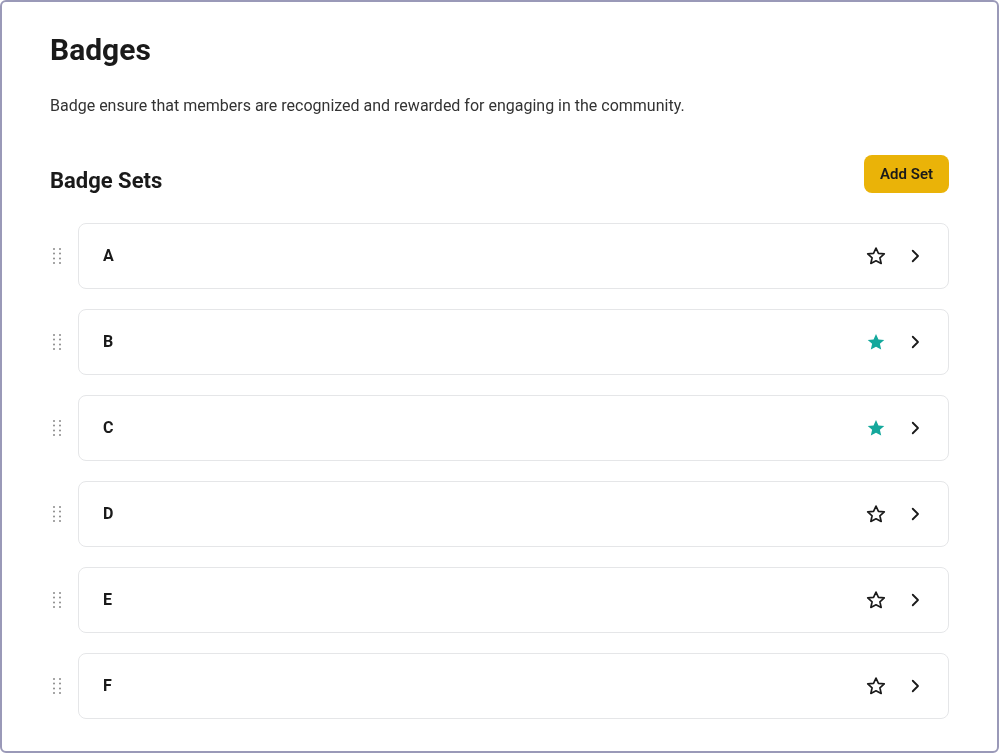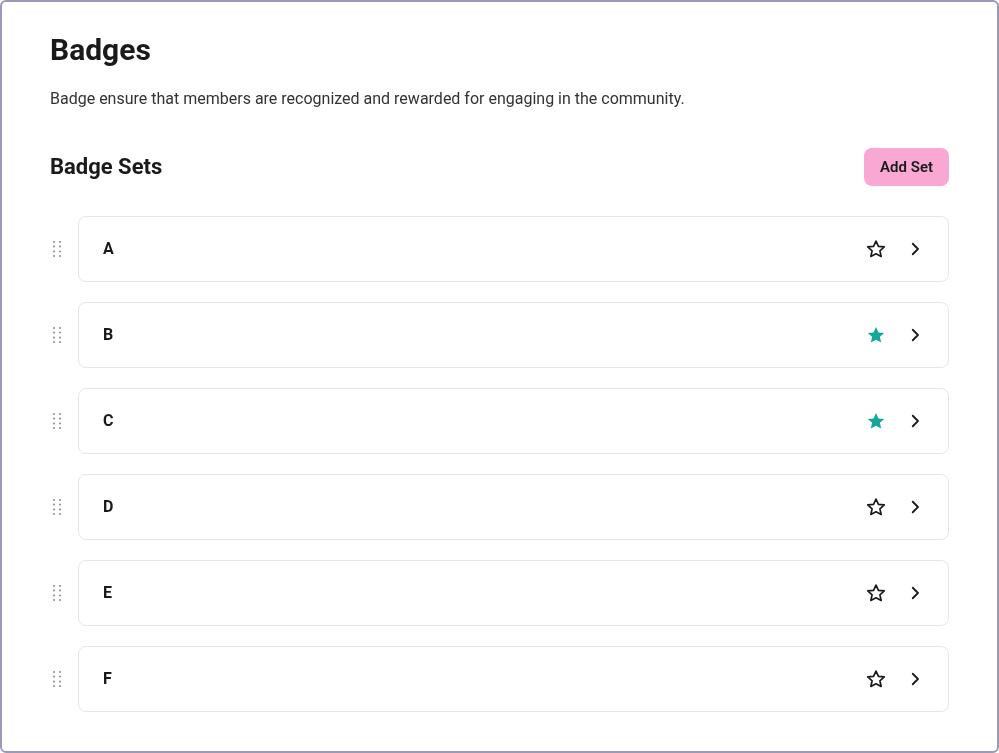--- a/index.html
+++ b/index.html
@@ -17,42 +17,42 @@
       height: 753px;
       border: 2px solid #9a99b8;
       border-radius: 6px;
       padding: 30px 48px 0 48px;
       overflow: hidden;
       background: #fff;
     }
     .page-title {
       font-size: 30px;
       font-weight: 700;
-      margin-bottom: 19px;
+      margin-bottom: 26px;
       color: #1a1a1a;
     }
     .page-subtitle {
       font-size: 16px;
       color: #333;
       line-height: 1.6;
       margin-bottom: 36px;
     }
     .section-header {
       display: flex;
-      align-items: center;
+      align-items: flex-end;
       justify-content: space-between;
       margin-bottom: 30px;
     }
     .section-title {
       font-size: 22px;
       font-weight: 700;
       color: #1a1a1a;
     }
     .add-set-button {
-      background: #f9a8d4;
+      background: #eab308;
       border: none;
       border-radius: 8px;
       padding: 10px 16px;
       font-size: 15px;
       font-weight: 600;
       color: #1a1a1a;
       cursor: pointer;
       font-family: inherit;
     }
     .sets-list {

